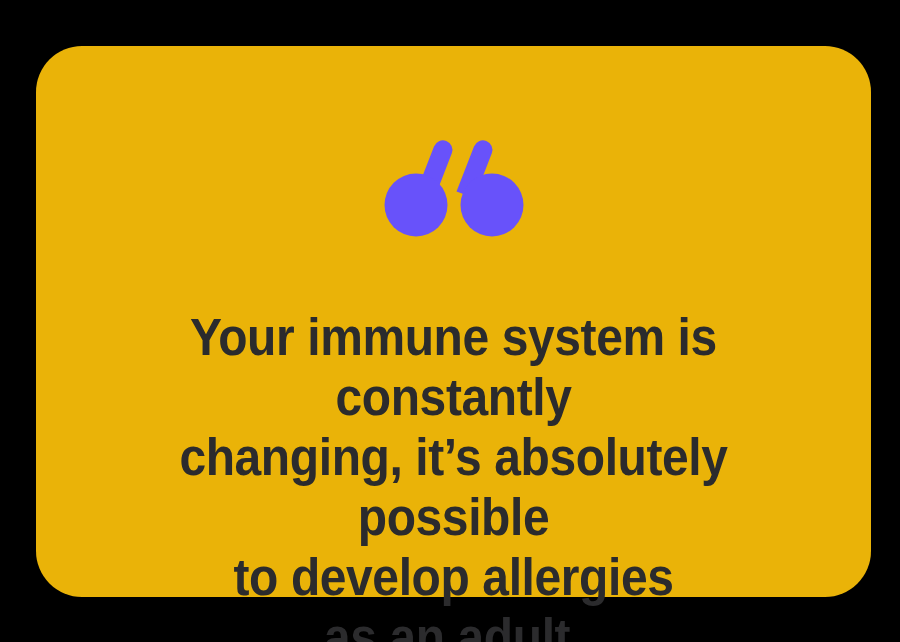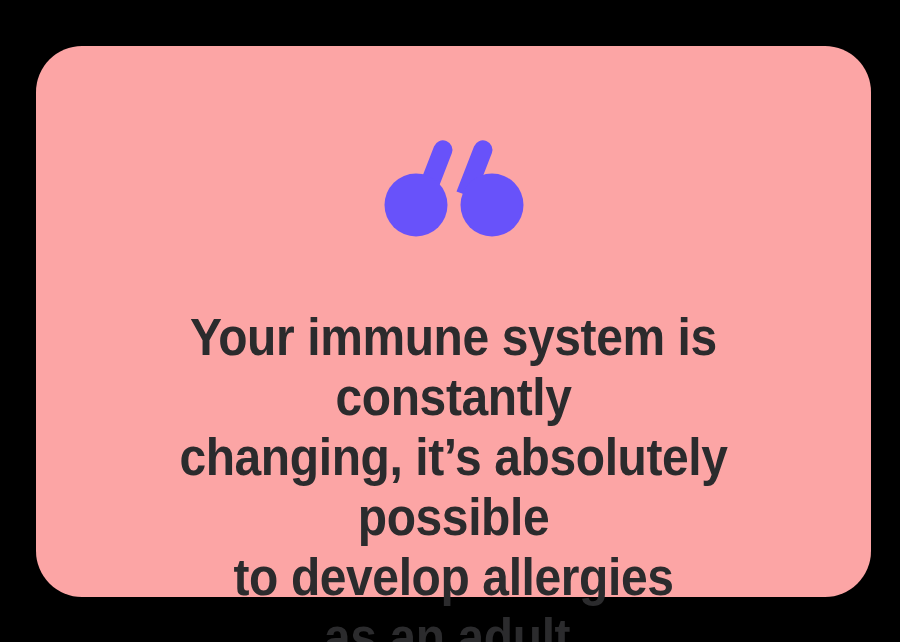--- a/index.html
+++ b/index.html
@@ -21,21 +21,21 @@
     height: 642px;
     background: #000000;
   }
 
   .quote-card {
     position: absolute;
     left: 36px;
     top: 46px;
     width: 835px;
     height: 551px;
-    background: #fca5a5;
+    background: #eab308;
     border-radius: 46px;
     box-sizing: border-box;
     display: flex;
     flex-direction: column;
     align-items: center;
   }
 
   
   .quote-mark {
     position: absolute;

